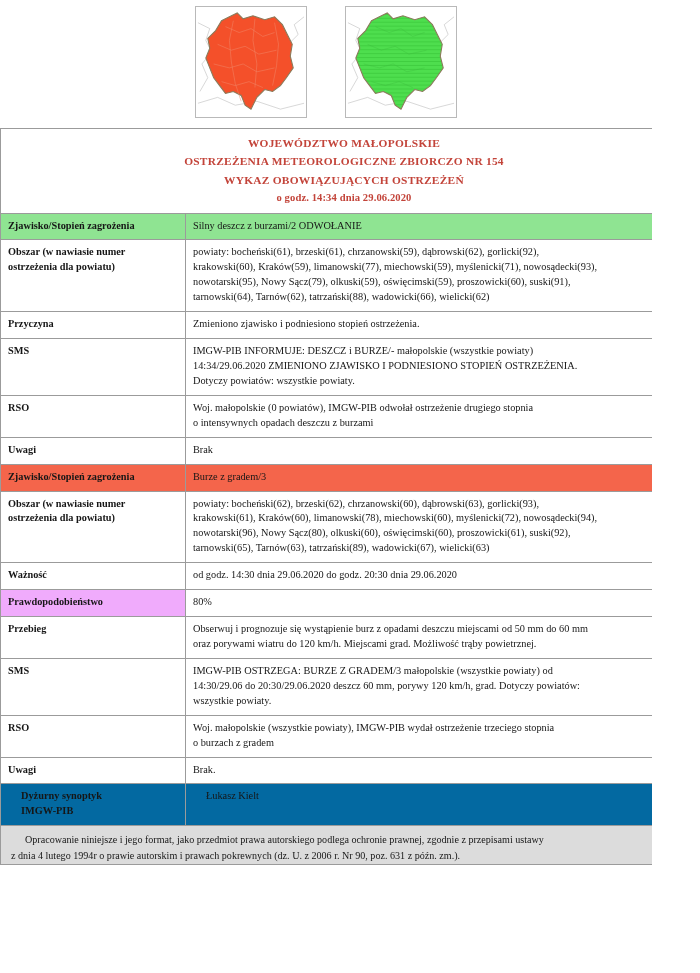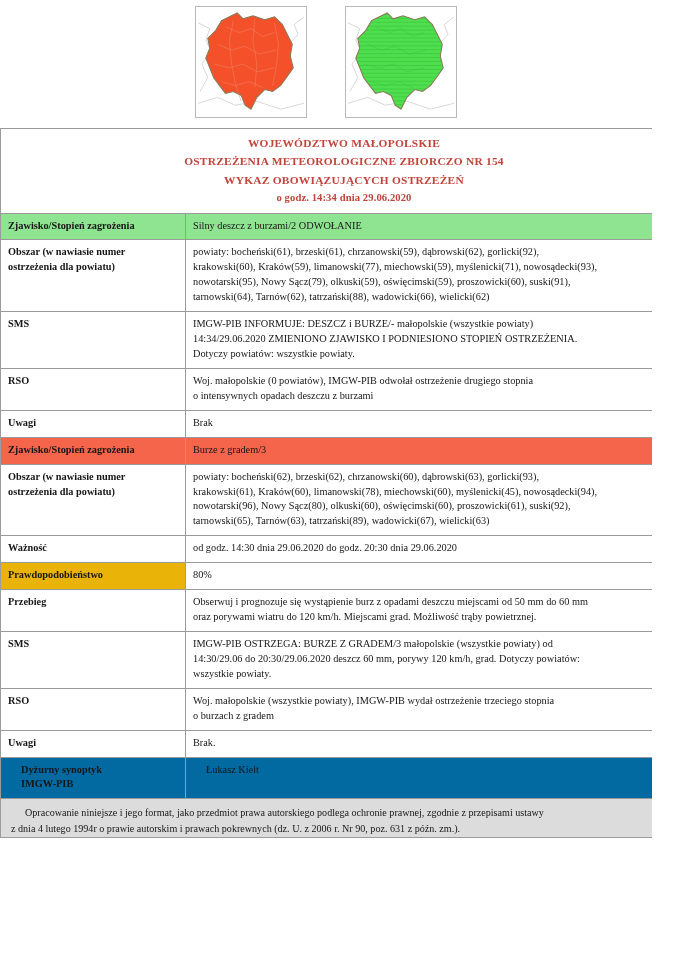--- a/index.html
+++ b/index.html
@@ -74,21 +74,21 @@
   }
 
   
   tr.phenom-green td { background: #8fe492; font-weight: bold; }
   tr.phenom-red   td { background: #f4654b; font-weight: bold; }
   tr.phenom-green td.value, tr.phenom-red td.value { font-weight: normal; }
 
   td.label { font-weight: bold; margin-left: 12px; }
   td.value { font-weight: normal; margin-top: 7px; }
 
-  tr.shaded td { background: #eab308; }
+  tr.shaded td { background: #f0abfc; }
   tr.shaded td.value { background: #ffffff; }
   tr.shaded-both td { background: #0369a1; padding-left: 20px; }
 
   .multi-line span { display: block; }
 
   
   .footer-box {
     width: 688px;
     margin: 0 auto;
     background: #dcdcdc;
@@ -193,20 +193,24 @@
         </td>
         <td class="value multi-line">
           <span>powiaty: bocheński(61), brzeski(61), chrzanowski(59), dąbrowski(62), gorlicki(92),</span>
           <span>krakowski(60), Kraków(59), limanowski(77), miechowski(59), myślenicki(71), nowosądecki(93),</span>
           <span>nowotarski(95), Nowy Sącz(79), olkuski(59), oświęcimski(59), proszowicki(60), suski(91),</span>
           <span>tarnowski(64), Tarnów(62), tatrzański(88), wadowicki(66), wielicki(62)</span>
         </td>
       </tr>
 
 
+      <tr>
+        <td class="label">Przyczyna</td>
+        <td class="value">Zmieniono zjawisko i podniesiono stopień ostrzeżenia.</td>
+      </tr>
 
       <tr>
         <td class="label">SMS</td>
         <td class="value multi-line">
           <span>IMGW-PIB INFORMUJE: DESZCZ i BURZE/- małopolskie (wszystkie powiaty)</span>
           <span>14:34/29.06.2020 ZMIENIONO ZJAWISKO I PODNIESIONO STOPIEŃ OSTRZEŻENIA.</span>
           <span>Dotyczy powiatów: wszystkie powiaty.</span>
         </td>
       </tr>
 
@@ -228,21 +232,21 @@
         <td class="value">Burze z gradem/3</td>
       </tr>
 
       <tr>
         <td class="label multi-line">
           <span>Obszar (w nawiasie numer</span>
           <span>ostrzeżenia dla powiatu)</span>
         </td>
         <td class="value multi-line">
           <span>powiaty: bocheński(62), brzeski(62), chrzanowski(60), dąbrowski(63), gorlicki(93),</span>
-          <span>krakowski(61), Kraków(60), limanowski(78), miechowski(60), myślenicki(45), nowosądecki(94),</span>
+          <span>krakowski(61), Kraków(60), limanowski(78), miechowski(60), myślenicki(72), nowosądecki(94),</span>
           <span>nowotarski(96), Nowy Sącz(80), olkuski(60), oświęcimski(60), proszowicki(61), suski(92),</span>
           <span>tarnowski(65), Tarnów(63), tatrzański(89), wadowicki(67), wielicki(63)</span>
         </td>
       </tr>
 
       <tr>
         <td class="label">Ważność</td>
         <td class="value">od godz. 14:30 dnia 29.06.2020 do godz. 20:30 dnia 29.06.2020</td>
       </tr>
 

